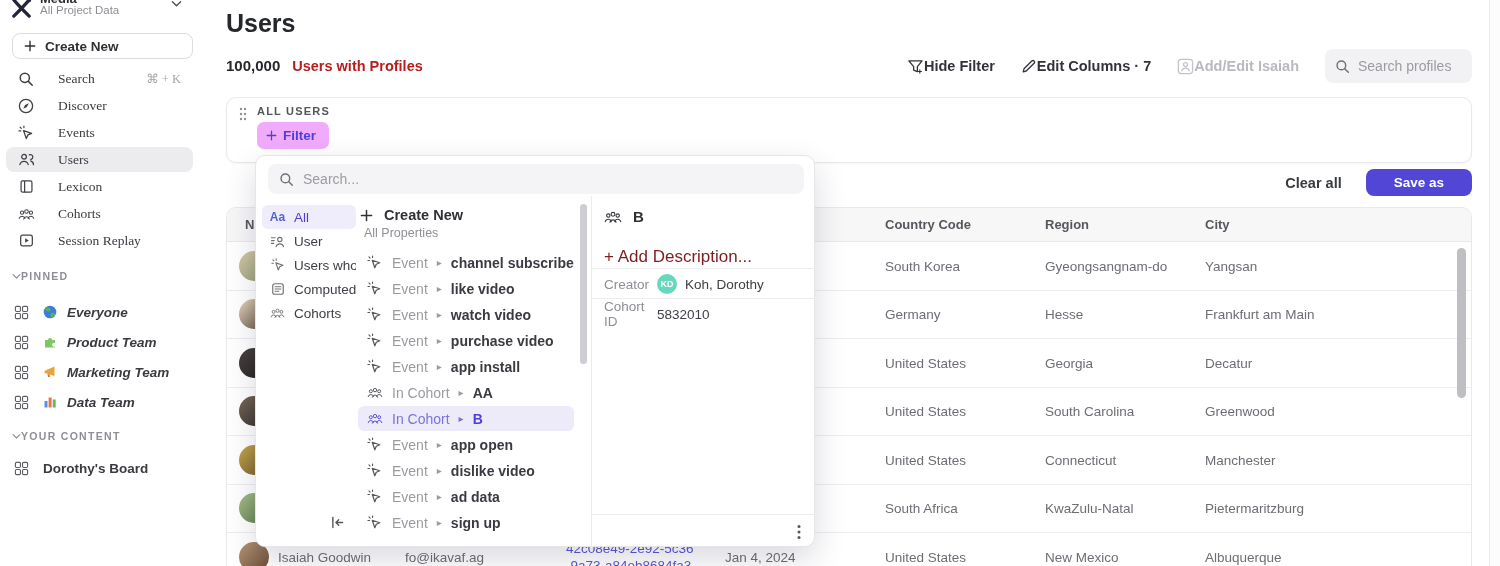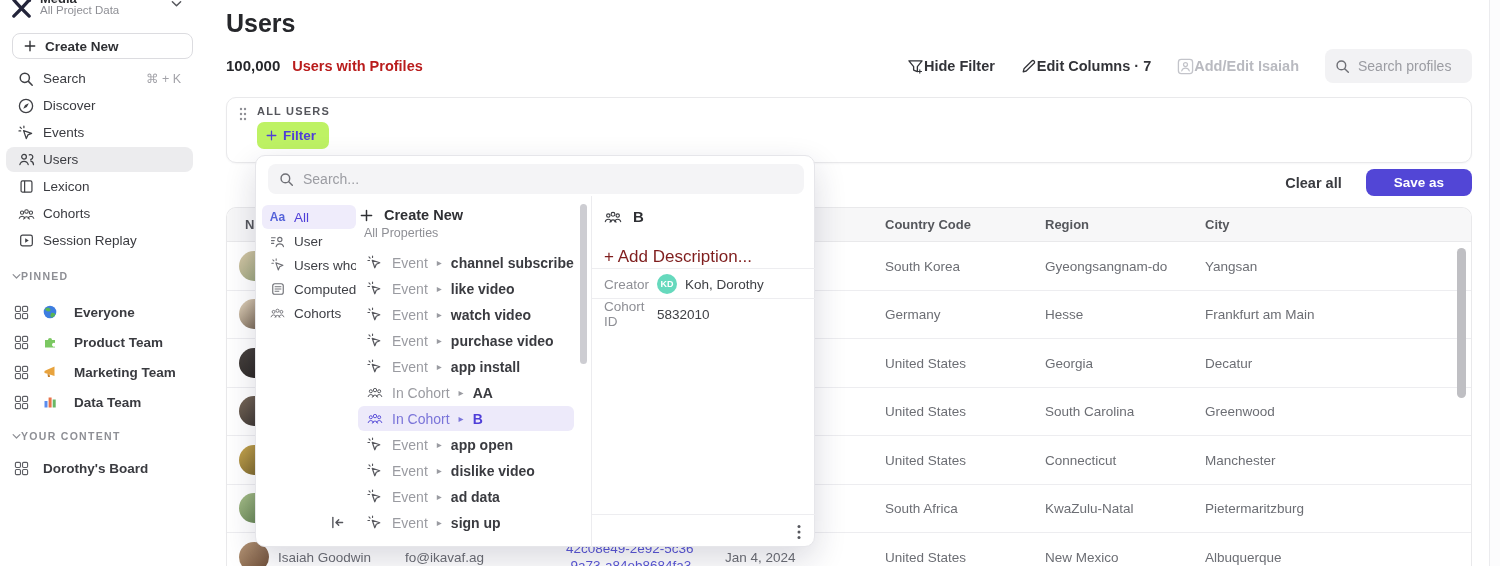--- a/index.html
+++ b/index.html
@@ -12,31 +12,31 @@
   .project { position:absolute; left:6px; top:-6px; width:198px; height:34px; }
   .project .mark { position:absolute; left:4px; top:2px; }
   .project .pname { position:absolute; left:34px; top:-3px; font-size:13px; font-weight:700; color:#2b2c30; }
   .project .psub { position:absolute; left:34px; top:10px; font-size:11.5px; color:#8e8f95; }
   .project .chev { position:absolute; right:22px; top:6px; color:#55565c; }
   .create-btn { position:absolute; left:12px; top:33px; width:181px; height:26px; border:1px solid #dcdce0;
     border-radius:8px; background:#fff; display:flex; align-items:center; gap:9px; padding-left:11px;
     font-size:13.5px; font-weight:700; color:#2f3034; cursor:pointer; }
   .nav { position:absolute; left:0; top:60px; width:210px; }
   .nav-item { position:absolute; left:6px; width:187px; height:25px; border-radius:8px;
-    display:flex; align-items:center; gap:8px; padding-left:11px; font-size:13.5px; color:#3a3b40; cursor:pointer; }
+    display:flex; align-items:center; gap:23px; padding-left:11px; font-size:13.5px; color:#3a3b40; cursor:pointer;font-family:Liberation Serif, serif; }
   .nav-item.sel { background:#ececee; }
   .nav-item .ic { width:18px; height:18px; color:#3f4045; flex:0 0 18px; display:flex; align-items:center; justify-content:center; }
   .nav-item .kbd { position:absolute; right:12px; font-size:12.5px; color:#a3a3a9; }
   .sec-hd { position:absolute; left:12px; width:180px; height:16px; display:flex; align-items:center; gap:0;
     font-size:10.5px; letter-spacing:1.3px; font-weight:700; color:#8e8f95; cursor:pointer; }
   .pin-item { position:absolute; left:6px; width:187px; height:24px; display:flex; align-items:center;
     font-size:13.5px; color:#3a3b40; cursor:pointer; }
   .pin-item .grid { margin-left:8px; width:16px; color:#5d5e64; }
   .pin-item .emo { width:17px; margin-left:13px; display:flex; }
-  .pin-item .lbl { margin-left:14px; font-weight:600; }
+  .pin-item .lbl { margin-left:7px; font-weight:600;font-style:italic; }
   .pin-item .lbl2 { margin-left:13px; font-weight:600; }
 
   
   .page-title { position:absolute; left:226px; top:9px; font-size:25px; font-weight:700; color:#26272b; }
   .count-row { position:absolute; left:226px; top:57px; display:flex; align-items:center; gap:12px; }
   .count-num { font-size:15px; font-weight:700; color:#26272b; }
   .count-lbl { font-size:14.5px; font-weight:600; color:#b91c1c; cursor:pointer; }
   .hdr-actions { position:absolute; right:28px; top:49px; height:34px; display:flex; align-items:center; gap:26px; }
   .hbtn { display:flex; align-items:center; gap:0; font-size:14.5px; font-weight:700; color:#323338; cursor:pointer; white-space:nowrap; }
   .hbtn .ic { color:#323338; display:flex; }
@@ -46,21 +46,21 @@
   .psearch input { border:0; outline:0; background:transparent; width:105px; font-size:14px; color:#3a3b40;
     font-family:"Liberation Sans", sans-serif; }
   .psearch input::placeholder { color:#9b9ca2; }
 
   
   .fcard { position:absolute; left:226px; top:97px; width:1246px; height:66px; background:#fff;
     border:1px solid #e9e9eb; border-radius:10px; box-shadow:0 1px 2px rgba(20,20,40,.04); }
   .fcard .dots { position:absolute; left:12px; top:9px; color:#8e8f95; cursor:grab; }
   .fcard .flabel { position:absolute; left:30px; top:7px; font-size:11px; font-weight:700; letter-spacing:1.2px; color:#55565c; }
   .fchip { position:absolute; left:30px; top:24px; height:27px; padding:0 13px 0 9px; border-radius:7px;
-    background:#bef264; color:#4f3ed8; display:flex; align-items:center; gap:6px; font-size:13.5px; font-weight:700; cursor:pointer; }
+    background:#f0abfc; color:#4f3ed8; display:flex; align-items:center; gap:6px; font-size:13.5px; font-weight:700; cursor:pointer; }
   .clear-save { position:absolute; right:28px; top:169px; display:flex; align-items:center; gap:24px; }
   .clear-btn { font-size:14.5px; font-weight:600; color:#3a3b40; cursor:pointer; }
   .save-btn { height:27px; padding:0 28px; background:#5246d6; color:#fff; border-radius:8px;
     display:flex; align-items:center; font-size:13.5px; font-weight:700; cursor:pointer; }
 
   
   .tcard { position:absolute; left:226px; top:207px; width:1246px; height:359px; background:#fff;
     border:1px solid #e9e9eb; border-bottom:0; border-radius:10px 10px 0 0; overflow:hidden; }
   .thead { position:absolute; left:0; top:0; width:100%; height:34px; background:#f7f7f8; border-bottom:1px solid #e9e9eb; }
   .th { position:absolute; top:9px; font-size:13px; font-weight:600; color:#55575c; cursor:pointer; }

